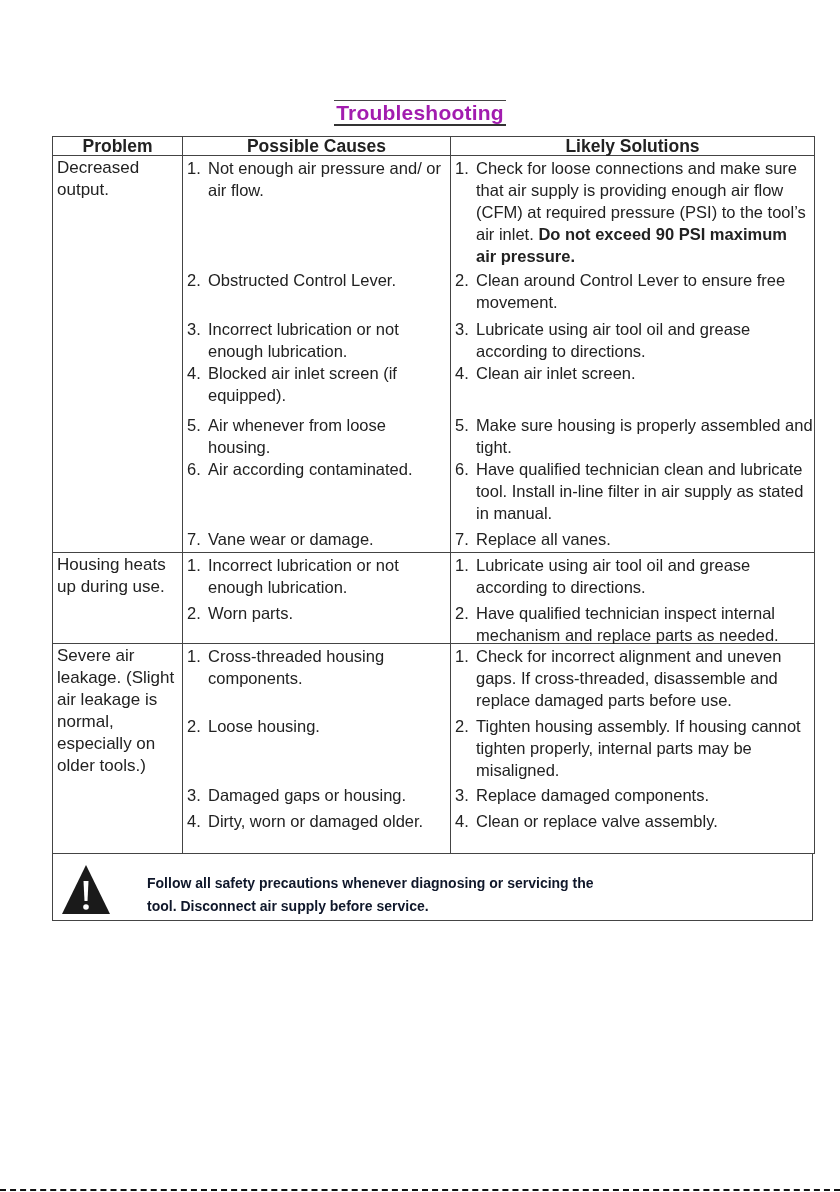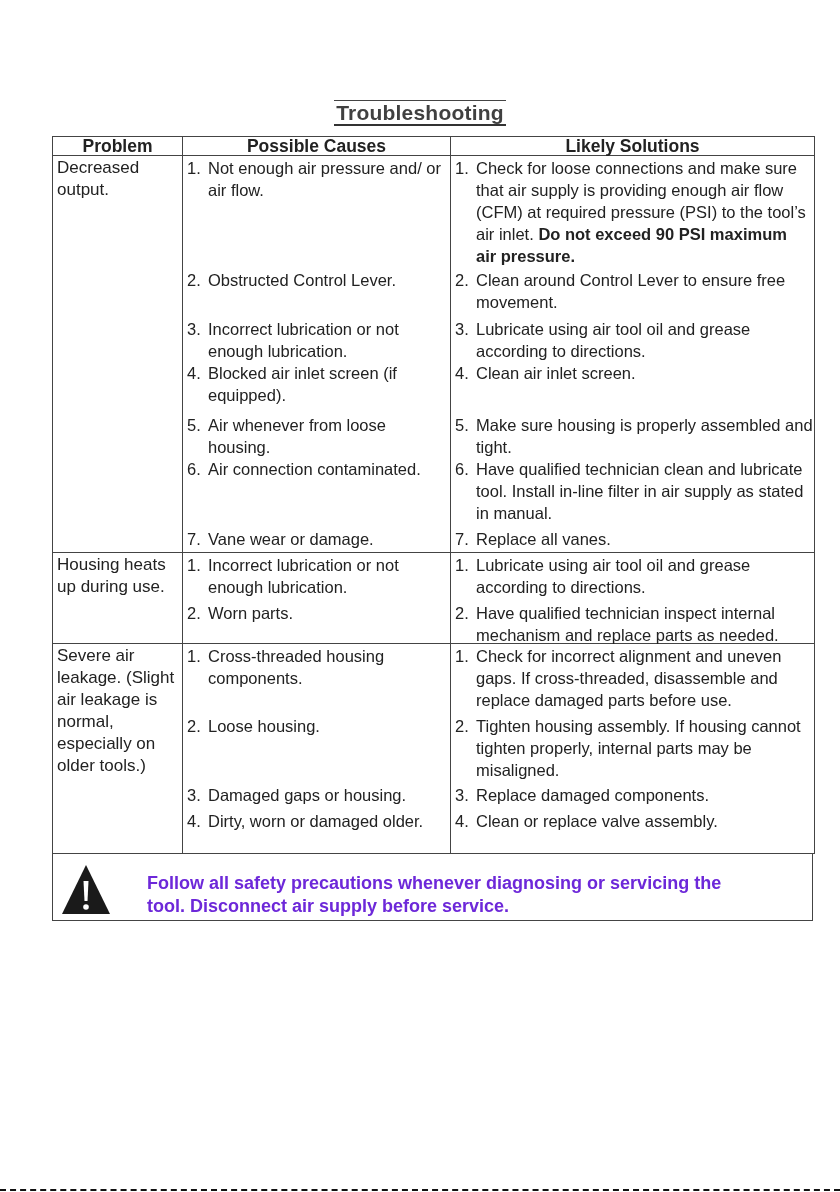--- a/index.html
+++ b/index.html
@@ -1,36 +1,36 @@
 <!DOCTYPE html>
 <html><head>
 <meta charset="utf-8">
 <style>
   html, body { margin: 0; padding: 0; background: #ffffff; }
   body { width: 840px; height: 1192px; position: relative; overflow: hidden;
          font-family: "Liberation Sans", sans-serif; color: #222; }
   .title-wrap { position: absolute; left: 0; right: 0; top: 100px; text-align: center; }
-  .title { display: inline-block; font-size: 21px; font-weight: bold; color: #404040;
+  .title { display: inline-block; font-size: 21px; font-weight: bold; color: #a21caf;
            border-top: 1.5px solid #444; border-bottom: 2px solid #333;
            padding: 1px 2px 0 2px; line-height: 22px; letter-spacing: 0.2px; }
   table.ts { position: absolute; left: 52px; top: 136px; width: 762px;
              border-collapse: collapse; table-layout: fixed; border-radius: 13px; }
   table.ts td, table.ts th { border: 1.5px solid #444; vertical-align: top; padding: 0; }
   table.ts th { font-size: 17.5px; font-weight: bold; text-align: center; height: 18px; line-height: 18px; color:#222; }
   col.c1 { width: 130px; } col.c2 { width: 268px; } col.c3 { width: 364px; }
   .prob { font-size: 17px; line-height: 22px; padding: 1px 3px 0 4px !important; }
   .cell-inner { position: relative; font-size: 16.5px; line-height: 22px; }
   .item { position: absolute; left: 0; right: 0; padding-left: 25px; }
   .item .num { position: absolute; left: 4px; top: 0; }
   .bold { font-weight: bold; }
   .warn { position: absolute; left: 52px; top: 854px; width: 759px; height: 66px;
           border: 1.5px solid #444; border-top: none; }
   .warn-icon { position: absolute; left: 8px; top: 9px; width: 50px; height: 52px; }
-  .warn-text { position: absolute; left: 94px; top: 18px; font-size: 18px; font-weight: bold;
-               line-height: 23px; color: #6d28d9; }
+  .warn-text { position: absolute; left: 94px; top: 18px; font-size: 14px; font-weight: bold;
+               line-height: 23px; color: #0f172a; }
   .footer-line { position: absolute; left: 0; right: 0; top: 1189px; height: 0;
                  border-top: 2px dashed #111; }
 </style>
 </head>
 <body>
 
 <div class="title-wrap">
   <span class="title">Troubleshooting</span>
 </div>
 
@@ -51,21 +51,21 @@
 
     <tr style="height:397px;">
       <td class="prob"><span>Decreased output.</span></td>
       <td>
         <div class="cell-inner" style="height:396px;">
           <div class="item" style="top:1px;"><span class="num">1.</span><span>Not enough air pressure and/ or air flow.</span></div>
           <div class="item" style="top:113px;"><span class="num">2.</span><span>Obstructed Control Lever.</span></div>
           <div class="item" style="top:162px;"><span class="num">3.</span><span>Incorrect lubrication or not enough lubrication.</span></div>
           <div class="item" style="top:206px;"><span class="num">4.</span><span>Blocked air inlet screen (if equipped).</span></div>
           <div class="item" style="top:258px;"><span class="num">5.</span><span>Air whenever from loose housing.</span></div>
-          <div class="item" style="top:302px;"><span class="num">6.</span><span>Air connection contaminated.</span></div>
+          <div class="item" style="top:302px;"><span class="num">6.</span><span>Air according contaminated.</span></div>
           <div class="item" style="top:372px;"><span class="num">7.</span><span>Vane wear or damage.</span></div>
         </div>
       </td>
       <td>
         <div class="cell-inner" style="height:396px;">
           <div class="item" style="top:1px;padding-right:6px;"><span class="num">1.</span><span>Check for loose connections and make sure that air supply is providing enough air flow (CFM) at required pressure (PSI) to the tool’s air inlet.</span> <span class="bold">Do not exceed 90 PSI maximum air pressure.</span></div>
           <div class="item" style="top:113px;"><span class="num">2.</span><span>Clean around Control Lever to ensure free movement.</span></div>
           <div class="item" style="top:162px;"><span class="num">3.</span><span>Lubricate using air tool oil and grease according to directions.</span></div>
           <div class="item" style="top:206px;"><span class="num">4.</span><span>Clean air inlet screen.</span></div>
           <div class="item" style="top:258px;"><span class="num">5.</span><span>Make sure housing is properly assembled and tight.</span></div>

